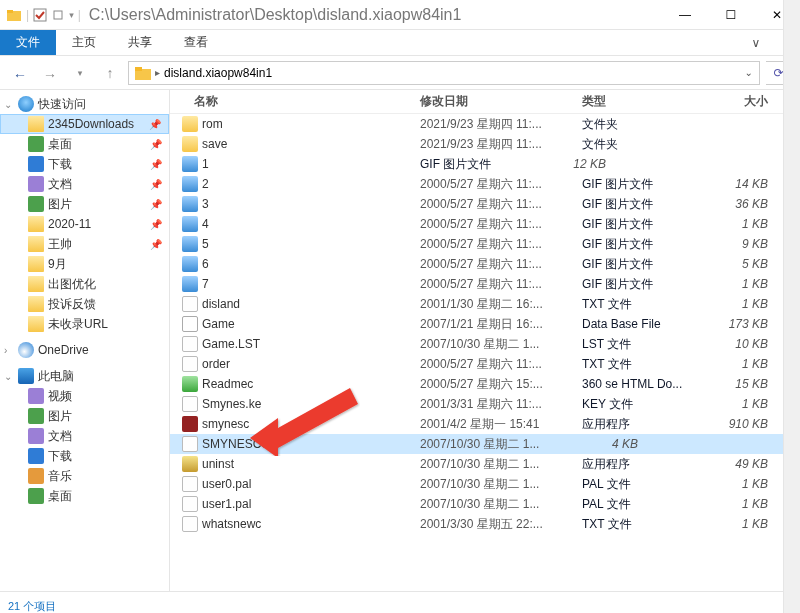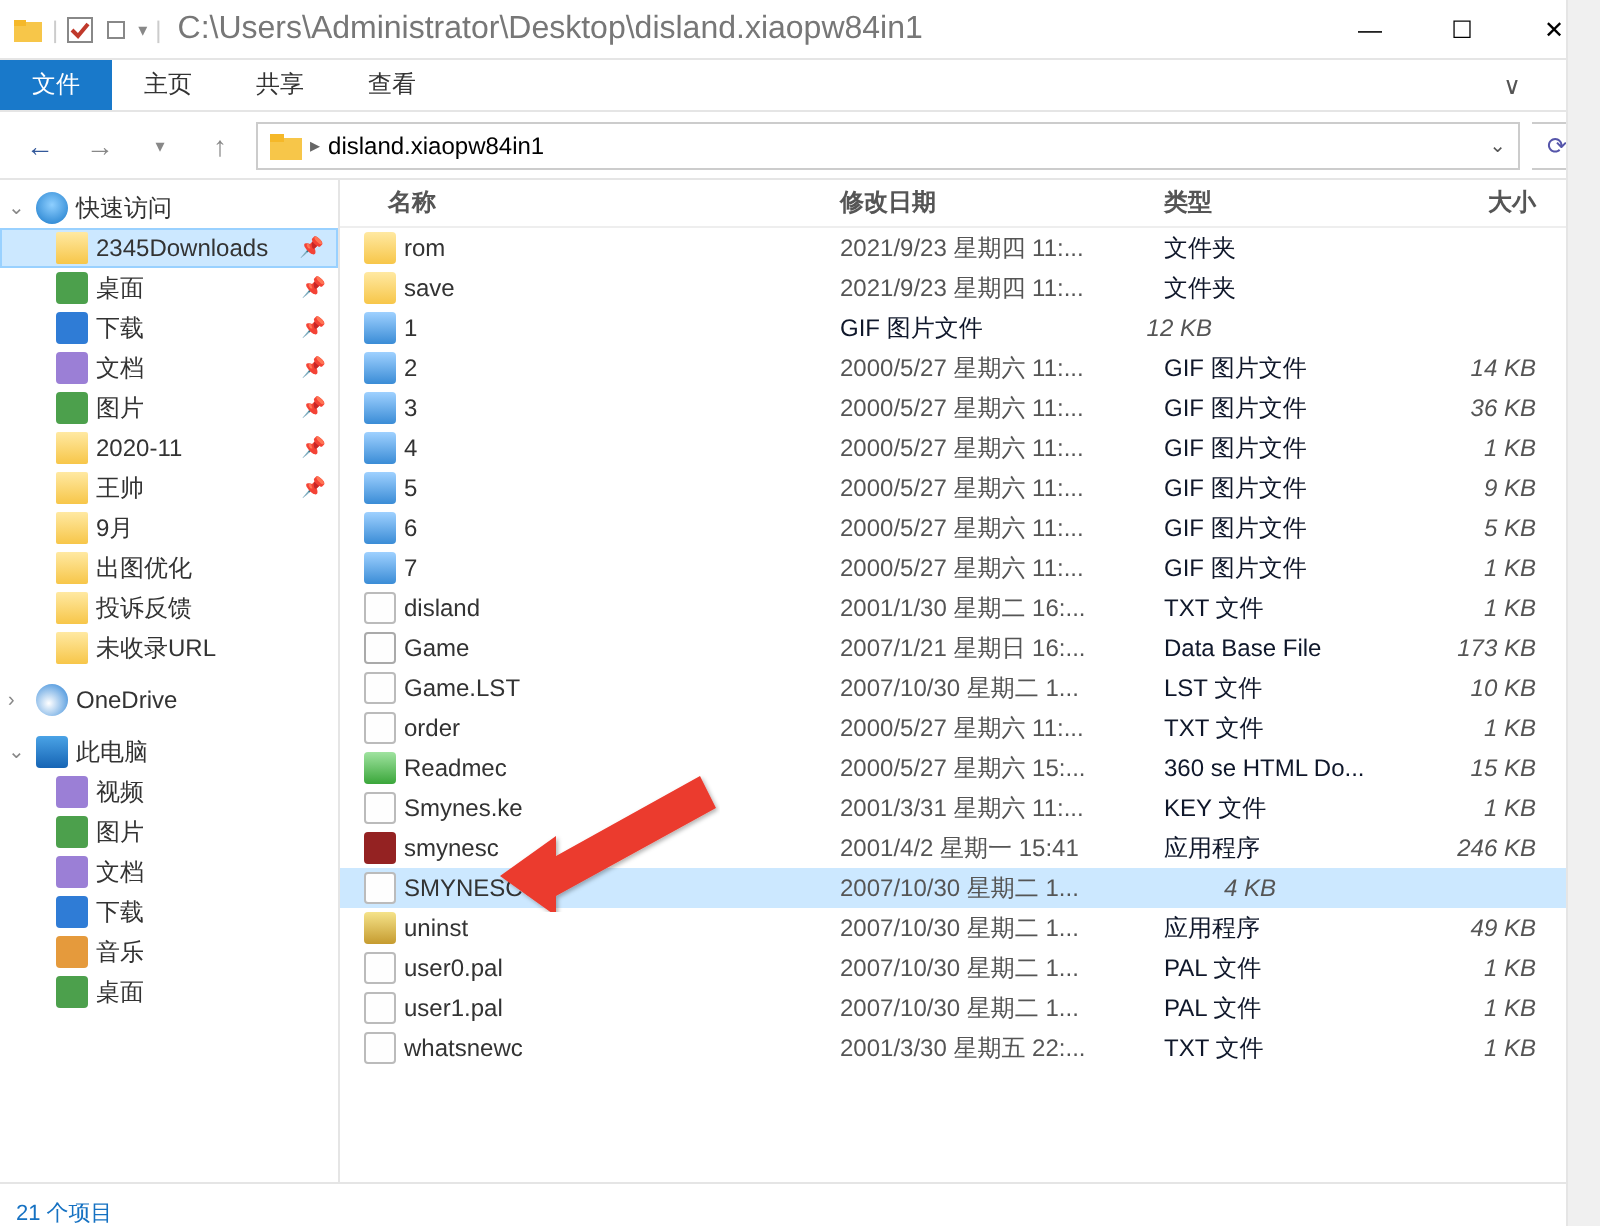--- a/index.html
+++ b/index.html
@@ -364,21 +364,21 @@
           <div class="cell-type">KEY 文件</div>
           <div class="cell-size">1 KB</div>
         </div>
         <div class="row">
           <div class="cell-name">
             <span class="file-icon fico-exe1"></span>
             <span>smynesc</span>
           </div>
           <div class="cell-date">2001/4/2 星期一 15:41</div>
           <div class="cell-type">应用程序</div>
-          <div class="cell-size">246 KB</div>
+          <div class="cell-size">910 KB</div>
         </div>
         <div class="row sel">
           <div class="cell-name">
             <span class="file-icon fico-cfg"></span>
             <span>SMYNESCC</span>
           </div>
           <div class="cell-date">2007/10/30 星期二 1...</div>
           <div class="cell-size">4 KB</div>
         </div>
         <div class="row">

